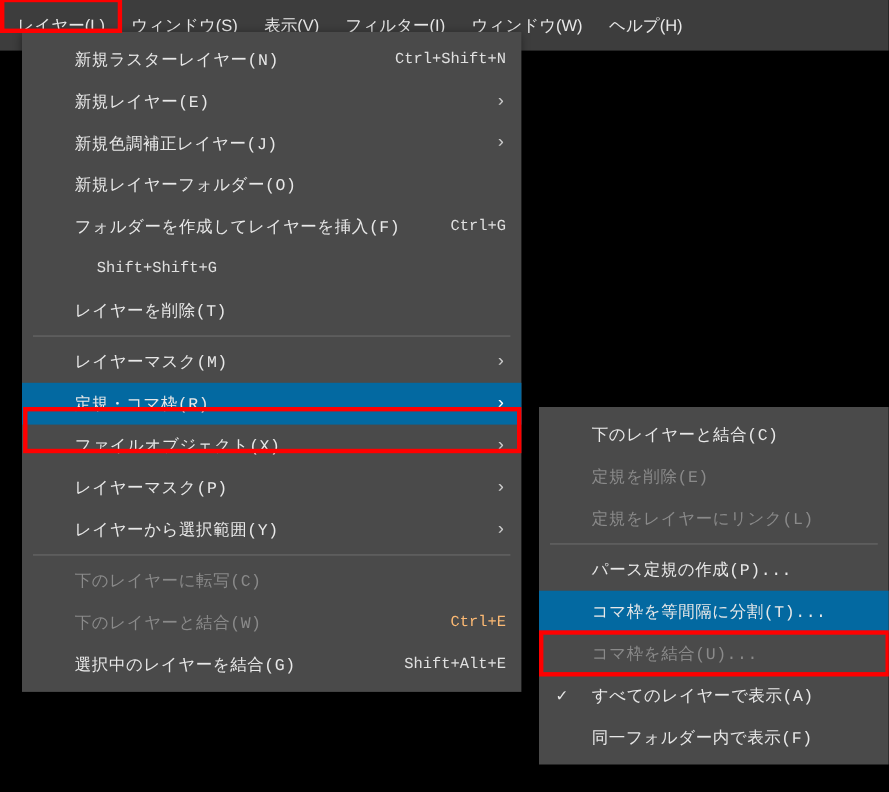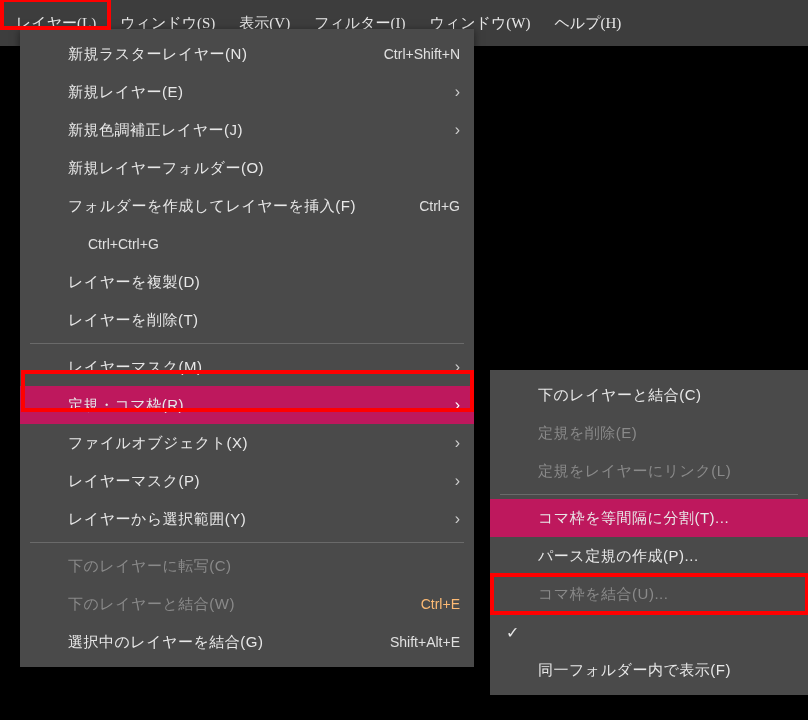--- a/index.html
+++ b/index.html
@@ -12,21 +12,20 @@
       height: 720px;
       overflow: hidden;
       position: relative;
     }
     .menubar {
       display: flex;
       background: #3d3d3d;
       height: 46px;
       align-items: center;
       padding-left: 4px;
-      font-family: Liberation Serif, serif;
     }
     .menubar-item {
       padding: 4px 12px;
       cursor: pointer;
       white-space: nowrap;
     }
     .dropdown {
       position: absolute;
       background: #4a4a4a;
       padding: 6px 0;
@@ -42,23 +41,24 @@
       top: 370px;
       width: 318px;
     }
     .menu-item {
       display: flex;
       align-items: center;
       height: 38px;
       padding: 0 14px 0 48px;
       position: relative;
       cursor: pointer;
+      font-family: Liberation Mono, monospace;
     }
     .menu-item.highlighted {
-      background: #be185d;
+      background: #0369a1;
     }
     .menu-item.disabled {
       color: #8a8a8a;
       cursor: default;
     }
     .menu-label {
       flex: 1;
       white-space: nowrap;
       letter-spacing: 0.5px;
     }
@@ -124,24 +124,21 @@
       <span class="submenu-arrow">›</span>
     </div>
     <div class="menu-item">
       <span class="menu-label">新規レイヤーフォルダー(O)</span>
     </div>
     <div class="menu-item">
       <span class="menu-label">フォルダーを作成してレイヤーを挿入(F)</span>
       <span class="menu-shortcut">Ctrl+G</span>
     </div>
     <div class="menu-item">
-      <span class="menu-shortcut">Ctrl+Ctrl+G</span>
-    </div>
-    <div class="menu-item">
-      <span class="menu-label">レイヤーを複製(D)</span>
+      <span class="menu-shortcut">Shift+Shift+G</span>
     </div>
     <div class="menu-item">
       <span class="menu-label">レイヤーを削除(T)</span>
     </div>
     <div class="separator"></div>
     <div class="menu-item">
       <span class="menu-label">レイヤーマスク(M)</span>
       <span class="submenu-arrow">›</span>
     </div>
     <div class="menu-item highlighted">
@@ -177,31 +174,32 @@
     <div class="menu-item">
       <span class="menu-label">下のレイヤーと結合(C)</span>
     </div>
     <div class="menu-item disabled">
       <span class="menu-label">定規を削除(E)</span>
     </div>
     <div class="menu-item disabled">
       <span class="menu-label">定規をレイヤーにリンク(L)</span>
     </div>
     <div class="separator"></div>
+    <div class="menu-item">
+      <span class="menu-label">パース定規の作成(P)...</span>
+    </div>
     <div class="menu-item highlighted">
       <span class="menu-label">コマ枠を等間隔に分割(T)...</span>
     </div>
-    <div class="menu-item">
-      <span class="menu-label">パース定規の作成(P)...</span>
-    </div>
     <div class="menu-item disabled">
       <span class="menu-label">コマ枠を結合(U)...</span>
     </div>
     <div class="menu-item">
       <span class="checkmark">✓</span>
+      <span class="menu-label">すべてのレイヤーで表示(A)</span>
     </div>
     <div class="menu-item">
       <span class="menu-label">同一フォルダー内で表示(F)</span>
     </div>
   </div>
 
 <div class="hl hl1"></div>
 <div class="hl hl2"></div>
 <div class="hl hl3"></div>
 

